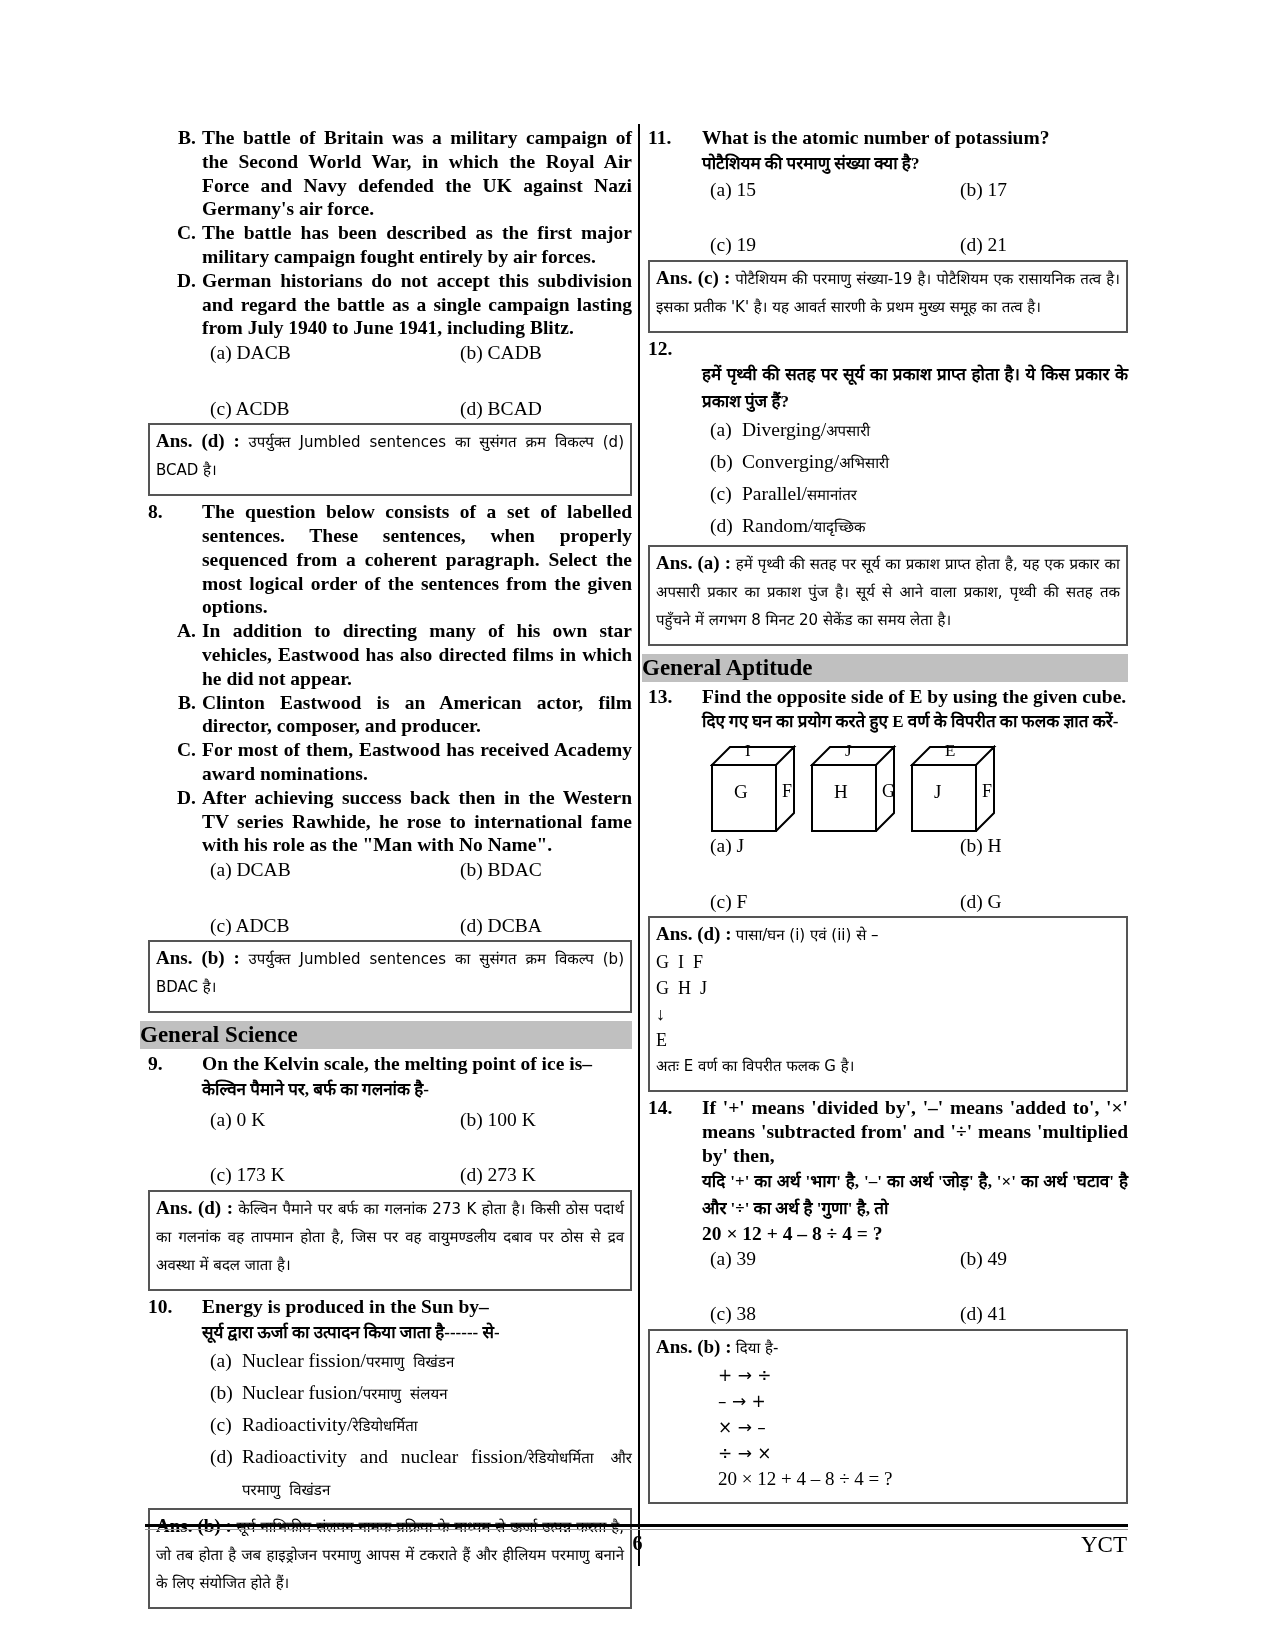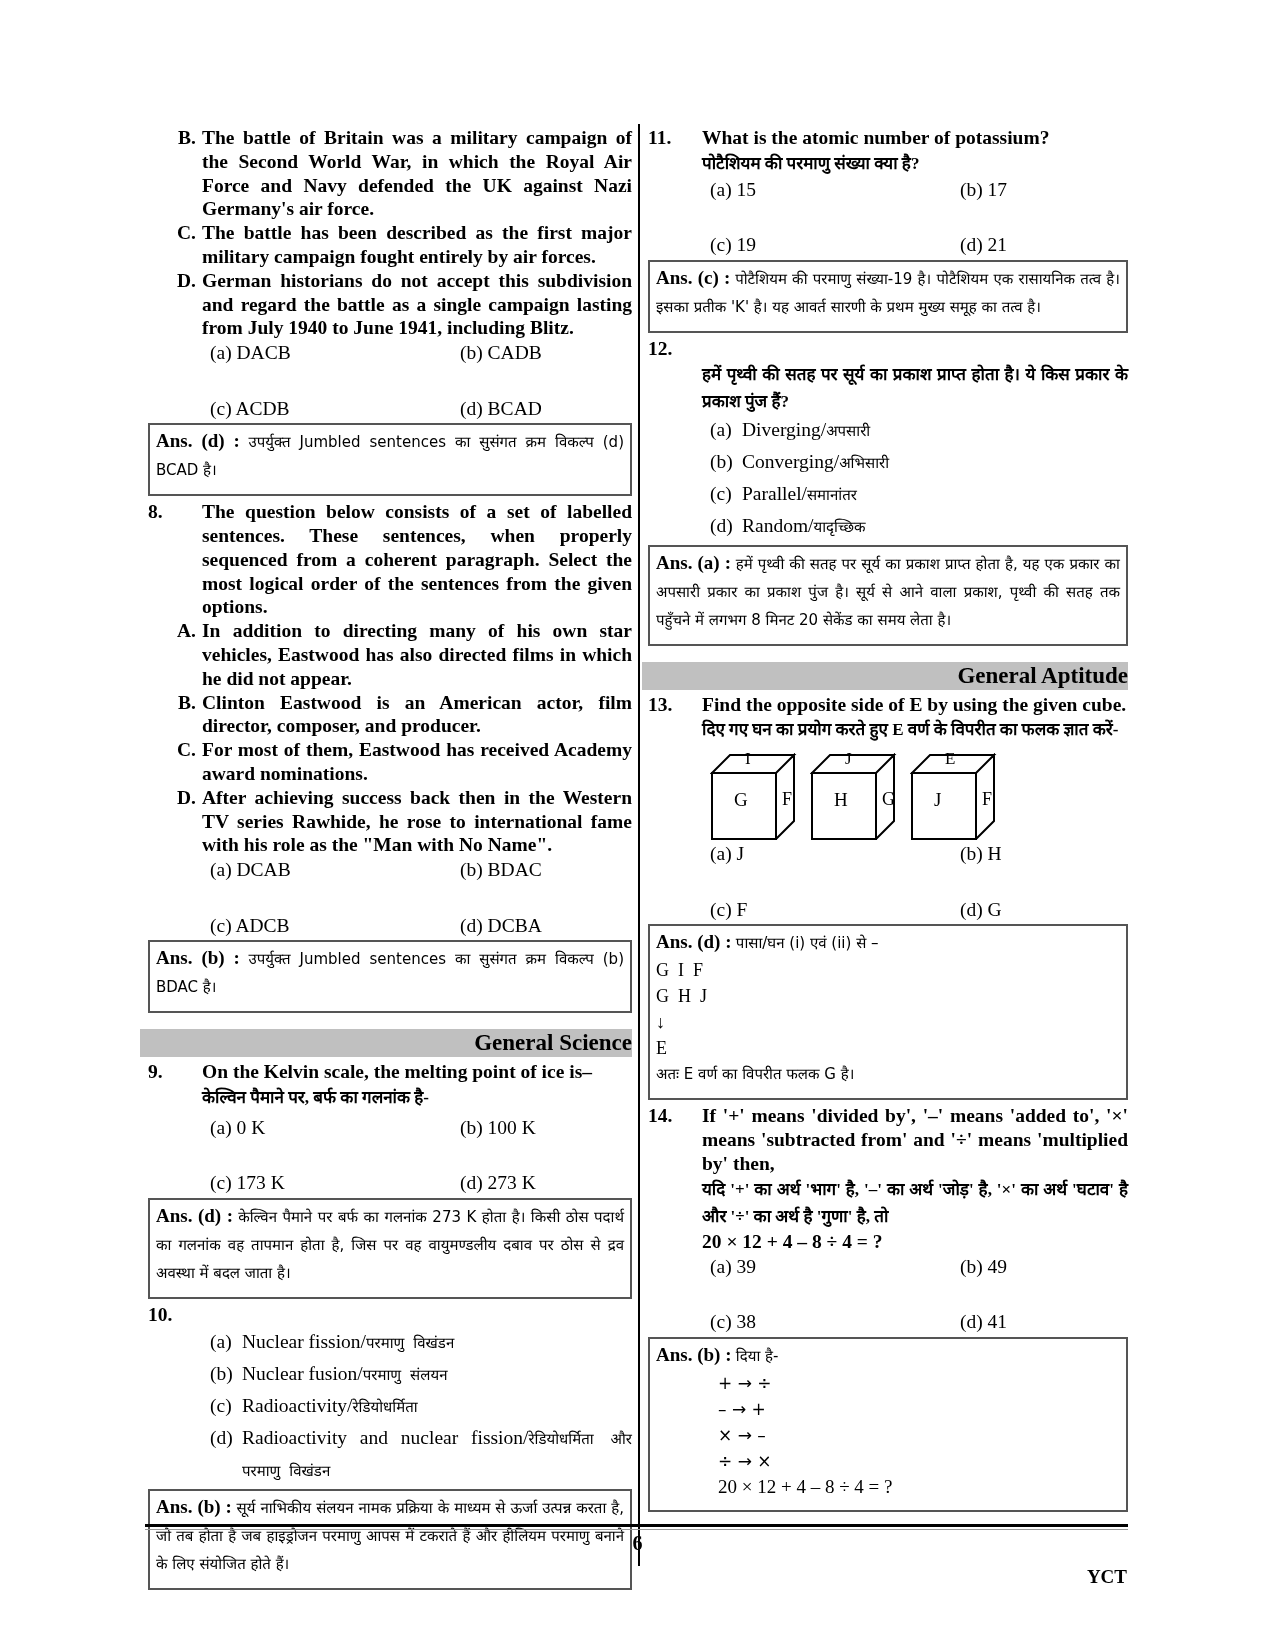--- a/index.html
+++ b/index.html
@@ -18,33 +18,33 @@
   .stmt .lbl { width: 54px; flex: 0 0 54px; text-align: right; padding-right: 6px; box-sizing: border-box; }
   .stmt .txt { flex: 1; text-align: justify; }
   .opts { display: grid; grid-template-columns: 220px 220px; padding-left: 62px; font-size: 19.5px; line-height: 25.5px; font-weight: normal; gap: 30px; }
   .opt-list { padding-left: 62px; font-size: 19.5px; line-height: 29px; }
   .opt-list .o { display: flex; }
   .opt-list .ol { width: 32px; flex: 0 0 32px; }
   .opt-list .hin { font-family: Liberation Mono, monospace; font-size: 15px; }
   .ans { border: 2px solid #555; padding: 2px 6px 10px 6px; font-size: 17.5px; line-height: 27px; margin: 2px 0 4px 0; text-align: justify; }
   .ans .al { font-weight: bold; font-size: 19px; }
   .ans .hin { font-family: "DejaVu Sans", sans-serif; font-size: 15px; }
-  .section { background: #c0c0c0; text-align: right; font-weight: bold; font-size: 23px; line-height: 28px; margin: 16px 0 3px -8px; padding: 0; }
+  .section { background: #c0c0c0; text-align: left; font-weight: bold; font-size: 23px; line-height: 28px; margin: 8px 0 3px -8px; padding: 0; }
   .cubes { display: flex; gap: 10px; padding-left: 62px; margin: 10px 0 2px 0; }
   .cube { position: relative; width: 90px; height: 86px; }
   .cube svg { position: absolute; left: 0; top: 0; }
   .cube .top { position: absolute; left: 35px; top: -4px; font-size: 17px; }
   .cube .front { position: absolute; left: 24px; top: 36px; font-size: 19px; }
   .cube .side { position: absolute; left: 72px; top: 36px; font-size: 18px; }
   .mono-lines { font-size: 18px; line-height: 26px; }
   .map-lines { padding-left: 62px; font-size: 17px; line-height: 26px; font-family: "DejaVu Sans", sans-serif; }
   .footer-rule { position: absolute; left: 145px; top: 1524px; width: 983px; height: 3px; background: #000; }
   .footer-rule2 { position: absolute; left: 145px; top: 1529px; width: 983px; height: 1px; background: #999; }
   .pageno { position: absolute; left: 0; width: 1275px; text-align: center; top: 1532px; font-weight: bold; font-size: 20px; }
-  .brand { position: absolute; right: 148px; top: 1532px; font-weight: bold; font-size: 19px; margin-top: 34px; }
+  .brand { position: absolute; right: 148px; top: 1532px; font-weight: normal; font-size: 23px; }
 </style>
 </head>
 <body>
 
 <div class="divider"></div>
 
 <div id="left" class="col">
 
   <div>
     <div class="stmt">
@@ -122,20 +122,24 @@
     </div>
     <div class="ans">
       <span class="al">Ans. (d) :</span>
       <span class="hin">केल्विन पैमाने पर बर्फ का गलनांक 273 K होता है। किसी ठोस पदार्थ का गलनांक वह तापमान होता है, जिस पर वह वायुमण्डलीय दबाव पर ठोस से द्रव अवस्था में बदल जाता है।</span>
     </div>
   </div>
 
   <div>
     <div class="q qrow">
       <span class="qnum">10.</span>
+      <span class="qtext">
+        <span>Energy is produced in the Sun by–</span><br>
+        <span class="hi">सूर्य द्वारा ऊर्जा का उत्पादन किया जाता है------ से-</span>
+      </span>
     </div>
     <div class="opt-list">
       <div class="o">
         <span class="ol">(a)</span>
         <span><span>Nuclear fission/</span><span class="hin">परमाणु विखंडन</span></span>
       </div>
       <div class="o">
         <span class="ol">(b)</span>
         <span><span>Nuclear fusion/</span><span class="hin">परमाणु संलयन</span></span>
       </div>

